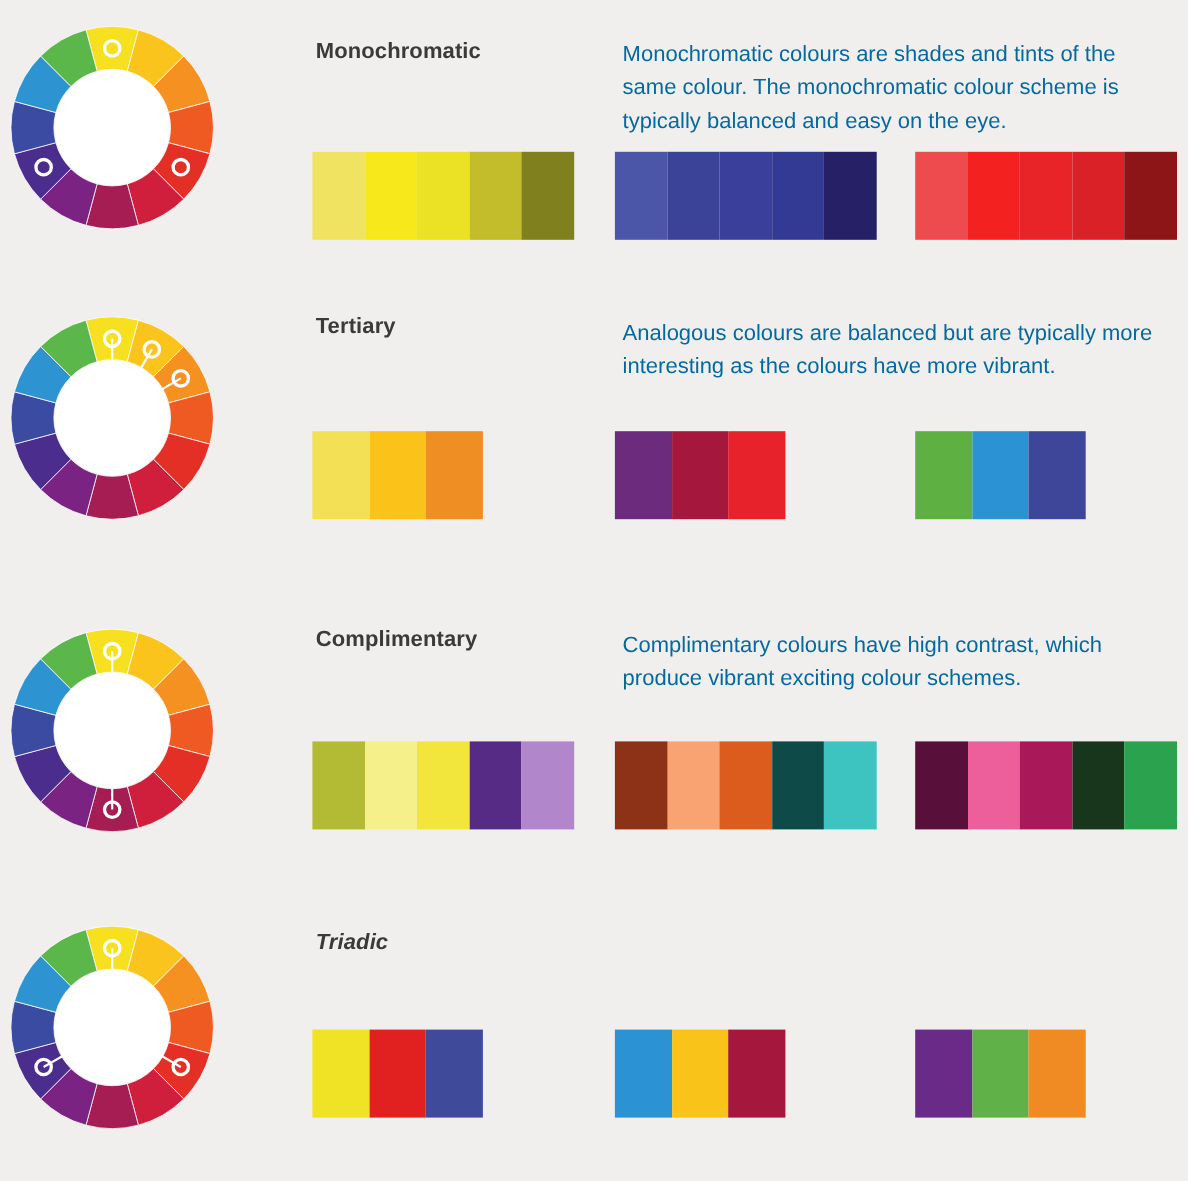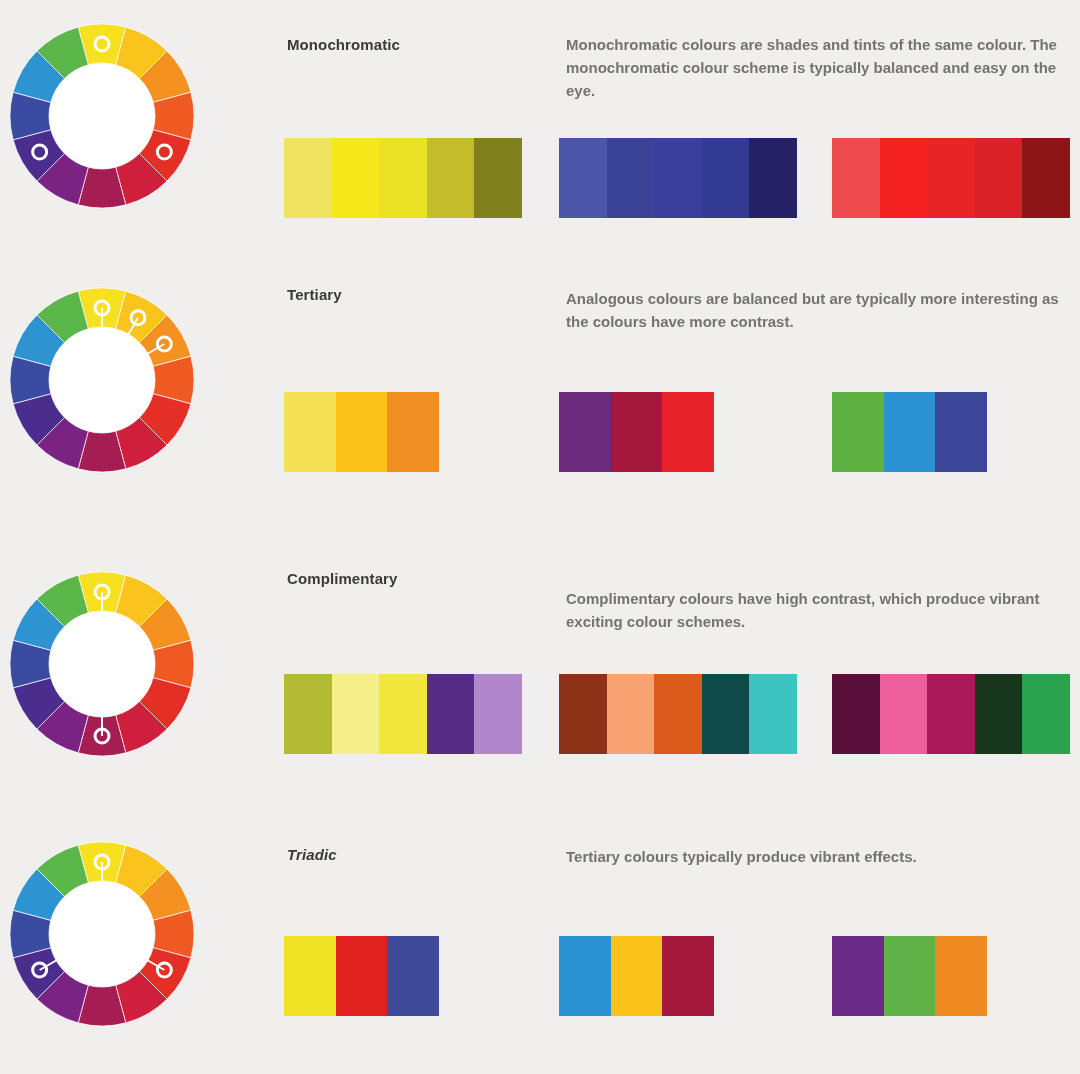--- a/index.html
+++ b/index.html
@@ -42,43 +42,42 @@
   #row-analogous     .wheel-wrap { top: 18px; }
   #row-complimentary .wheel-wrap { top: 32px; }
   #row-triadic       .wheel-wrap { top: 20px; }
 
   .wheel-svg { display: block; width: 188px; height: 188px; }
 
   
   .scheme-title {
     position: absolute;
     left: 287px;
-    font-size: 15px;
+    font-size: 20px;
     font-weight: 700;
     color: #3a3a3a;
     letter-spacing: 0.1px;
     white-space: nowrap;
   }
   #row-monochromatic .scheme-title { top: 36px; }
   #row-analogous     .scheme-title { top: 18px; }
   #row-complimentary .scheme-title { top: 32px; }
   #row-triadic       .scheme-title { top: 26px; font-style: italic; }
 
   .scheme-desc {
     position: absolute;
     left: 566px;
     width: 500px;
-    font-size: 15px;
+    font-size: 20px;
     line-height: 1.52;
-    color: #737373;
-    font-weight: bold;
+    color: #0369a1;
   }
   #row-monochromatic .scheme-desc { top: 34px; }
   #row-analogous     .scheme-desc { top: 20px; }
-  #row-complimentary .scheme-desc { top: 34px; margin-top: 16px; }
+  #row-complimentary .scheme-desc { top: 34px; }
   #row-triadic       .scheme-desc { top: 26px; }
 
   
   .palettes {
     position: absolute;
     left: 284px;
     width: 800px;
     height: 80px;
   }
   #row-monochromatic .palettes { top: 138px; }
@@ -172,21 +171,21 @@
           <circle cx="94" cy="94" r="52.5" fill="#ffffff"></circle>
           <line x1="94" y1="94" x2="94" y2="22" stroke="#ffffff" stroke-width="2"></line>
           <line x1="94" y1="94" x2="130" y2="31.646170927520423" stroke="#ffffff" stroke-width="2"></line>
           <line x1="94" y1="94" x2="156.35382907247958" y2="58.00000000000001" stroke="#ffffff" stroke-width="2"></line>
           <circle cx="94" cy="22" r="7" fill="none" stroke="#ffffff" stroke-width="3"></circle>
           <circle cx="130" cy="31.646170927520423" r="7" fill="none" stroke="#ffffff" stroke-width="3"></circle>
           <circle cx="156.35382907247958" cy="58.00000000000001" r="7" fill="none" stroke="#ffffff" stroke-width="3"></circle>
         </svg>
       </div>
     <div class="scheme-title">Tertiary</div>
-    <div class="scheme-desc">Analogous colours are balanced but are typically more interesting as the colours have more contrast.</div>
+    <div class="scheme-desc">Analogous colours are balanced but are typically more interesting as the colours have more vibrant.</div>
     <div class="palettes">
         <div class="palette p0 w3">
           <div class="swatch" style="background: rgb(244, 224, 85);"></div>
           <div class="swatch" style="background: rgb(251, 195, 26);"></div>
           <div class="swatch" style="background: rgb(239, 142, 34);"></div>
         </div>
         <div class="palette p1 w3">
           <div class="swatch" style="background: rgb(109, 43, 126);"></div>
           <div class="swatch" style="background: rgb(165, 23, 60);"></div>
           <div class="swatch" style="background: rgb(232, 34, 42);"></div>
@@ -266,21 +265,20 @@
           <circle cx="94" cy="94" r="52.5" fill="#ffffff"></circle>
           <line x1="94" y1="94" x2="94" y2="22" stroke="#ffffff" stroke-width="2"></line>
           <line x1="94" y1="94" x2="156.35382907247958" y2="130" stroke="#ffffff" stroke-width="2"></line>
           <line x1="94" y1="94" x2="31.646170927520416" y2="130" stroke="#ffffff" stroke-width="2"></line>
           <circle cx="94" cy="22" r="7" fill="none" stroke="#ffffff" stroke-width="3"></circle>
           <circle cx="156.35382907247958" cy="130" r="7" fill="none" stroke="#ffffff" stroke-width="3"></circle>
           <circle cx="31.646170927520416" cy="130" r="7" fill="none" stroke="#ffffff" stroke-width="3"></circle>
         </svg>
       </div>
     <div class="scheme-title">Triadic</div>
-    <div class="scheme-desc">Tertiary colours typically produce vibrant effects.</div>
     <div class="palettes">
         <div class="palette p0 w3">
           <div class="swatch" style="background: rgb(240, 226, 36);"></div>
           <div class="swatch" style="background: rgb(224, 33, 31);"></div>
           <div class="swatch" style="background: rgb(63, 74, 155);"></div>
         </div>
         <div class="palette p1 w3">
           <div class="swatch" style="background: rgb(43, 147, 212);"></div>
           <div class="swatch" style="background: rgb(250, 195, 26);"></div>
           <div class="swatch" style="background: rgb(165, 23, 60);"></div>

